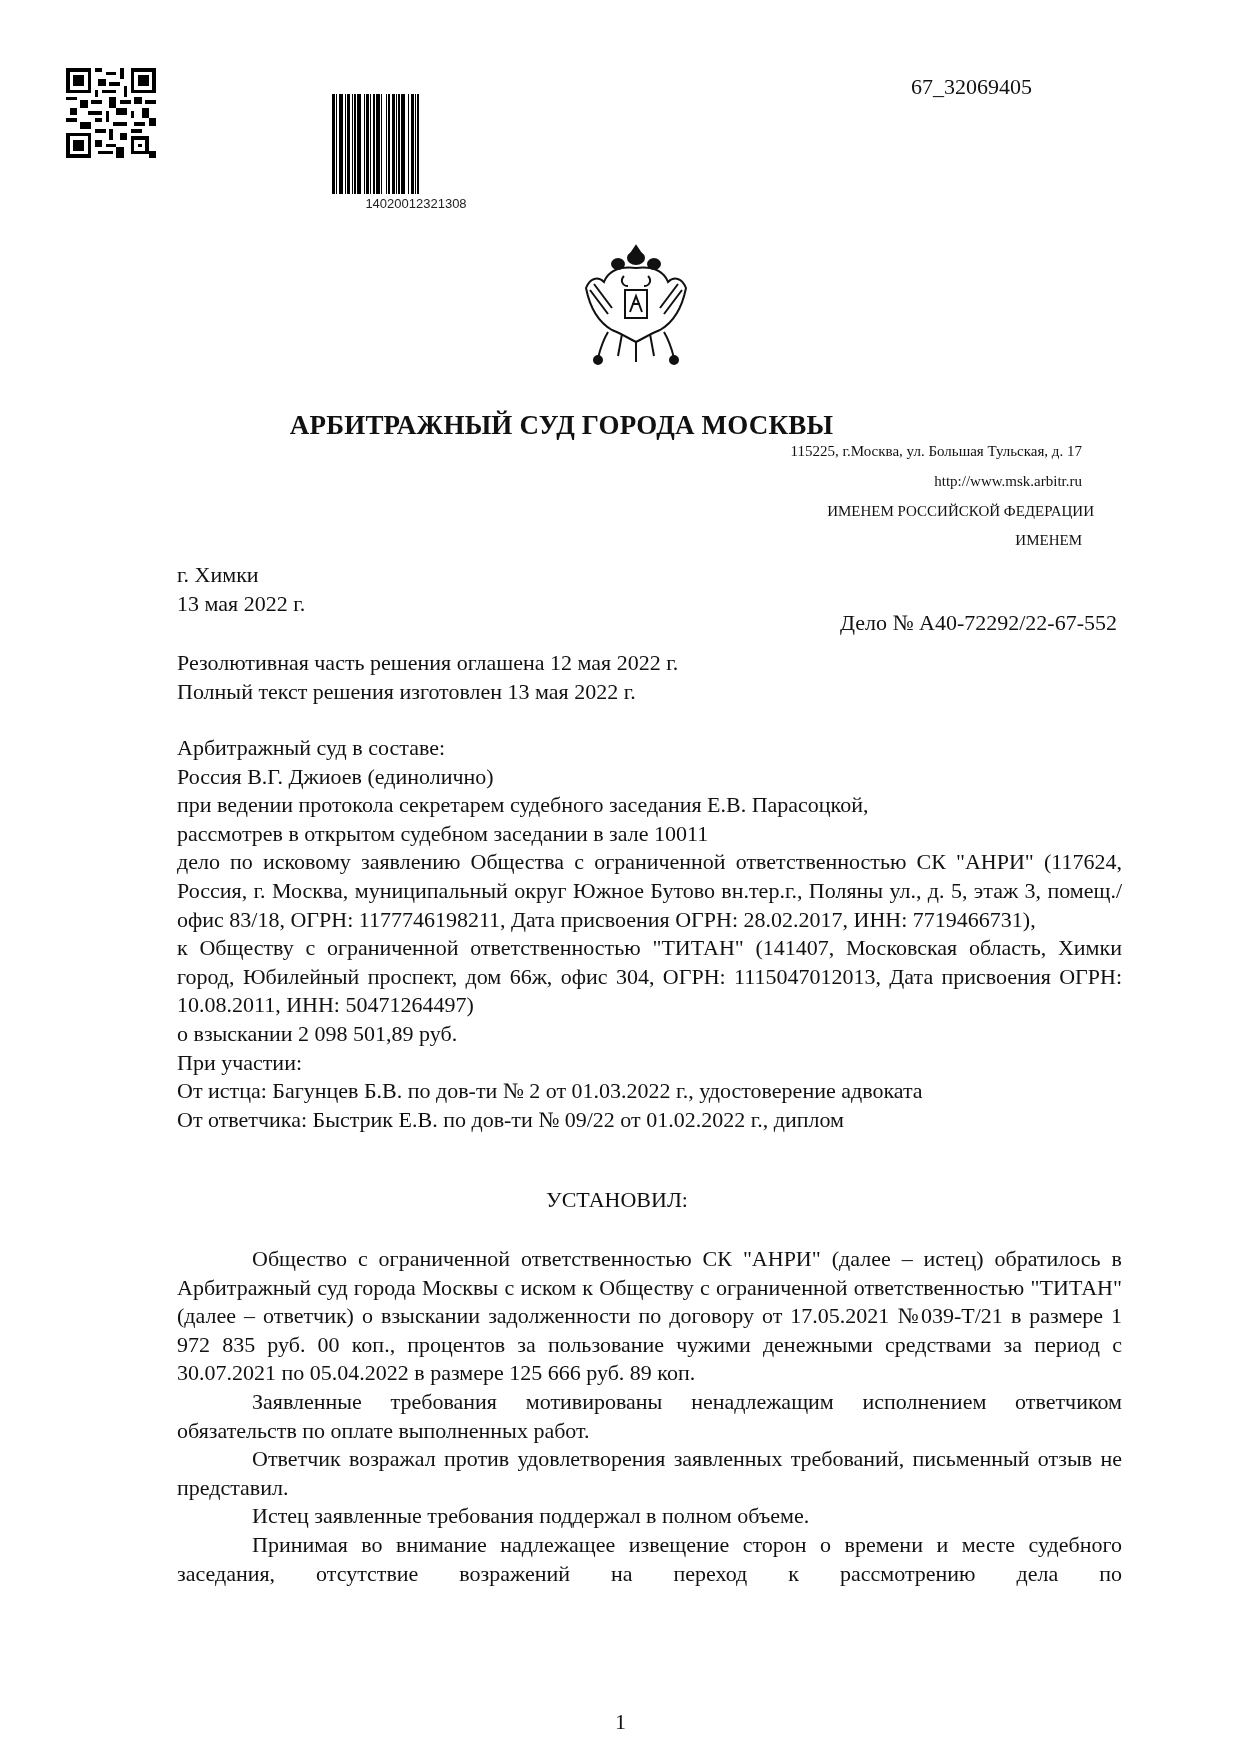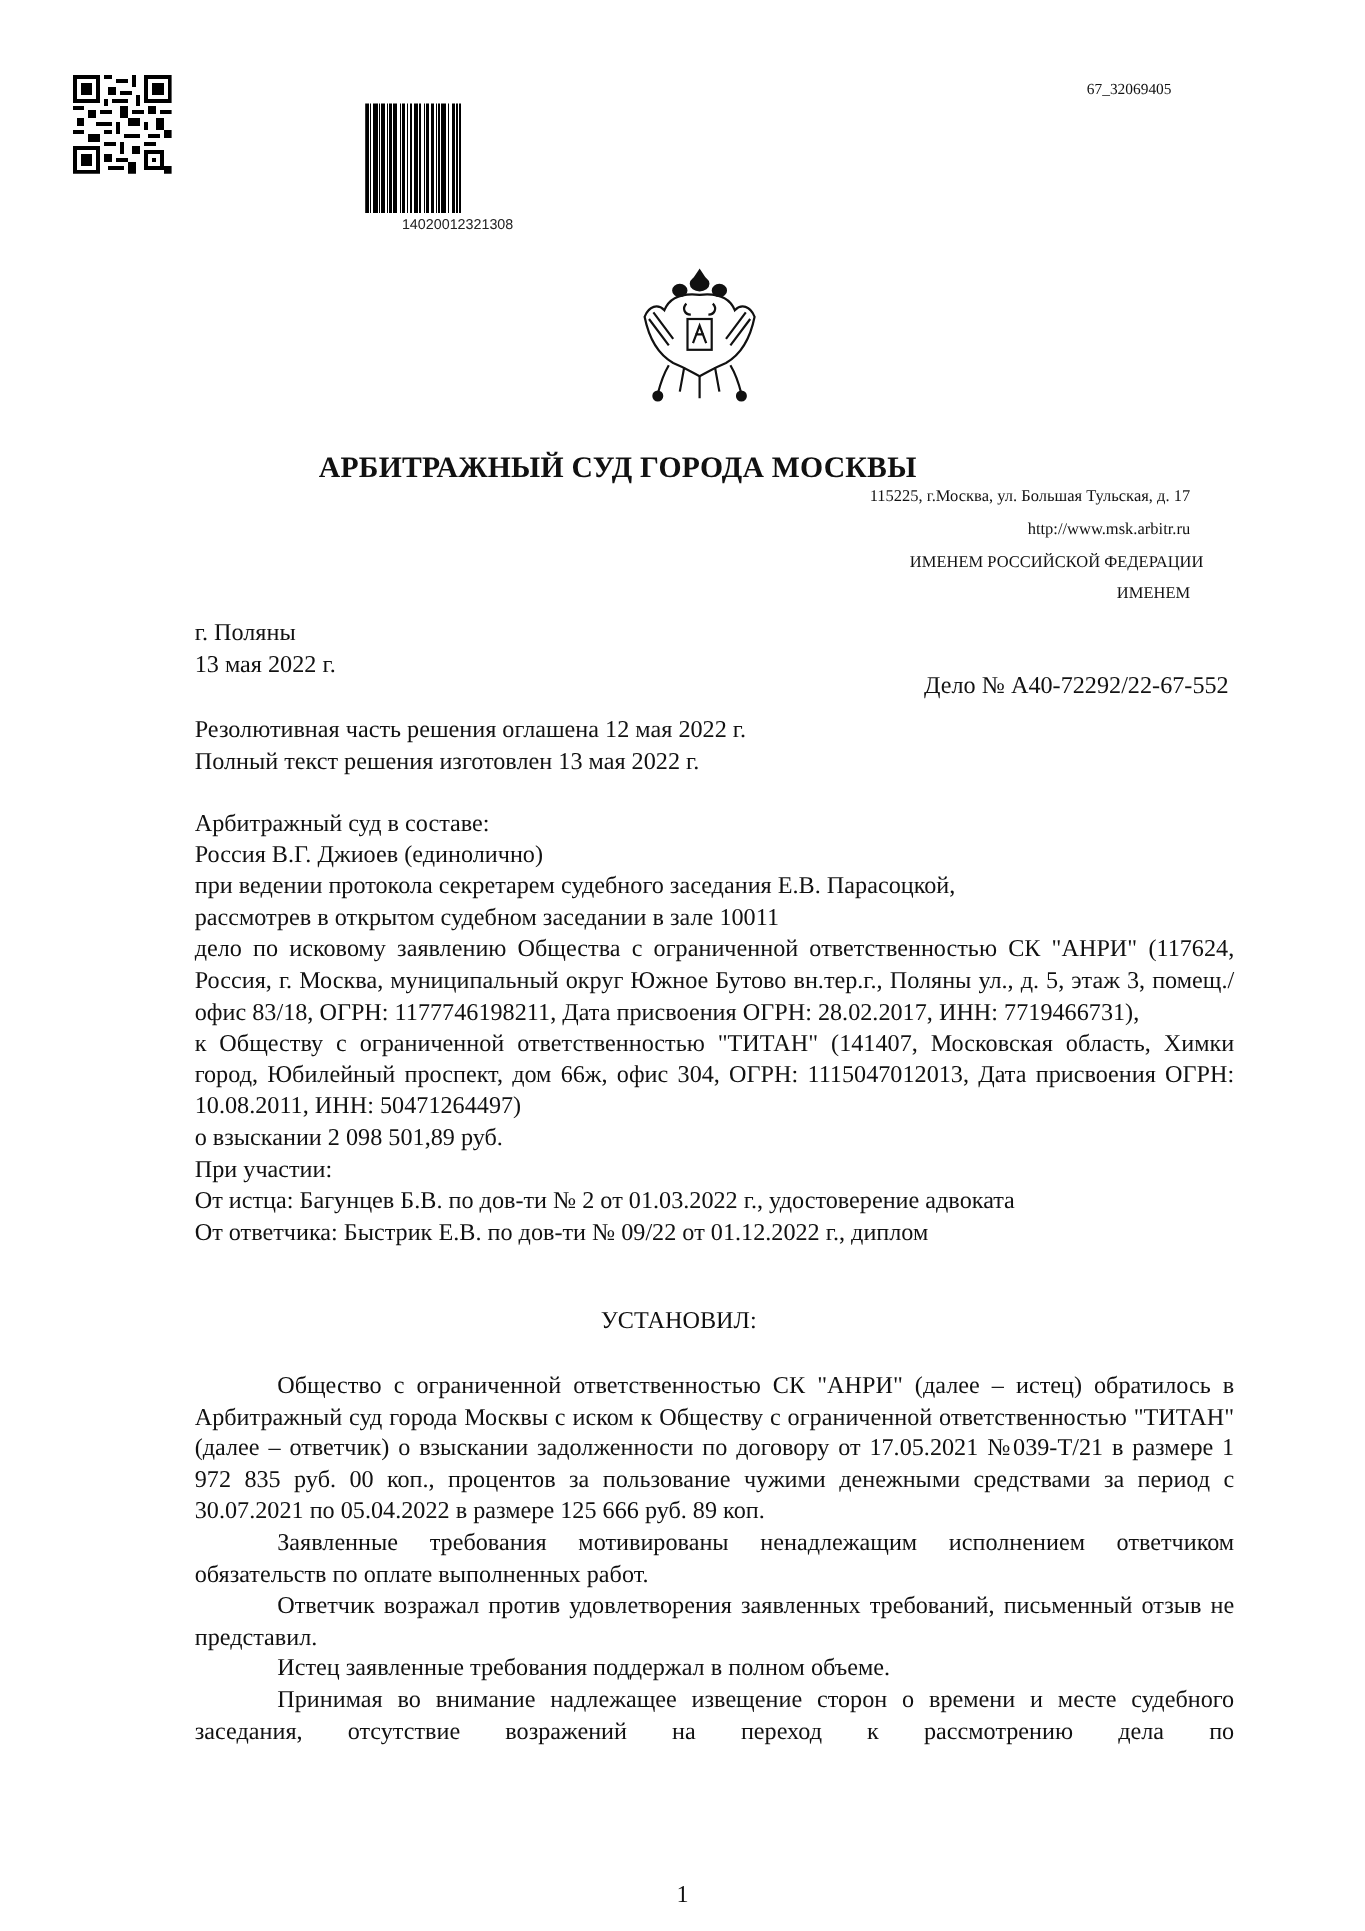--- a/index.html
+++ b/index.html
@@ -8,21 +8,21 @@
     font-family: "Liberation Serif", "DejaVu Serif", serif;
     color: #111111;
   }
   .abs { position: absolute; }
   .qr { left: 66px; top: 68px; width: 90px; height: 90px; }
   .barcode { left: 332px; top: 94px; width: 168px; height: 100px; }
   .barcode-num {
     left: 332px; top: 196px; width: 168px; text-align: center;
     font-family: "Liberation Sans", "DejaVu Sans", sans-serif; font-size: 13px; color: #222;
   }
-  .docid { left: 988px; top: 74px; font-size: 14px; }
+  .docid { left: 911px; top: 74px; font-size: 22px; }
   .emblem { left: 578px; top: 238px; width: 116px; height: 130px; }
 
   .court-title {
     left: 0; width: 1123px; top: 410px; text-align: center;
     font-weight: bold; font-size: 27px; letter-spacing: 0.2px;
   }
   .center-line { left: 0; width: 1082px; text-align: right; font-size: 15px; }
   .l-addr { top: 443px; }
   .l-url { top: 473px; }
   .l-name { top: 503px; padding-left: 12px; }
@@ -146,40 +146,40 @@
     <circle cx="96" cy="122" r="4" fill="#111"></circle>
   </g>
 </svg>
 
 <div class="abs court-title">АРБИТРАЖНЫЙ СУД ГОРОДА МОСКВЫ</div>
 <div class="abs center-line l-addr">115225, г.Москва, ул. Большая Тульская, д. 17</div>
 <div class="abs center-line l-url">http://www.msk.arbitr.ru</div>
 <div class="abs center-line l-name">ИМЕНЕМ РОССИЙСКОЙ ФЕДЕРАЦИИ</div>
 <div class="abs center-line l-decision">ИМЕНЕМ</div>
 
-<div class="abs text city" style="left:177px;">г. Поляны</div>
+<div class="abs text city" style="left:177px;">г. Химки</div>
 <div class="abs text date" style="left:177px;">13 мая 2022 г.</div>
 <div class="abs text case-no">Дело № А40-72292/22-67-552</div>
 
 <div class="abs para block" style="top:649px;">
   <p>Резолютивная часть решения оглашена 12 мая 2022 г.</p>
   <p>Полный текст решения изготовлен 13 мая 2022 г.</p>
 </div>
 
 <div class="abs para block" style="top:734px;">
   <p>Арбитражный суд в составе:</p>
   <p>Россия В.Г. Джиоев (единолично)</p>
   <p>при ведении протокола секретарем судебного заседания Е.В. Парасоцкой,</p>
   <p>рассмотрев в открытом судебном заседании в зале 10011</p>
   <p>дело по исковому заявлению Общества с ограниченной ответственностью СК "АНРИ" (117624, Россия, г. Москва, муниципальный округ Южное Бутово вн.тер.г., Поляны ул., д. 5, этаж 3, помещ./офис 83/18, ОГРН: 1177746198211, Дата присвоения ОГРН: 28.02.2017, ИНН: 7719466731),</p>
   <p>к Обществу с ограниченной ответственностью "ТИТАН" (141407, Московская область, Химки город, Юбилейный проспект, дом 66ж, офис 304, ОГРН: 1115047012013, Дата присвоения ОГРН: 10.08.2011, ИНН: 50471264497)</p>
   <p>о взыскании 2 098 501,89 руб.</p>
   <p>При участии:</p>
   <p>От истца: Багунцев Б.В. по дов-ти № 2 от 01.03.2022 г., удостоверение адвоката</p>
-  <p>От ответчика: Быстрик Е.В. по дов-ти № 09/22 от 01.12.2022 г., диплом</p>
+  <p>От ответчика: Быстрик Е.В. по дов-ти № 09/22 от 01.02.2022 г., диплом</p>
 </div>
 
 <div class="abs established">УСТАНОВИЛ:</div>
 
 <div class="abs para block" style="top:1245px;">
   <p class="indent">Общество с ограниченной ответственностью СК "АНРИ" (далее – истец) обратилось в Арбитражный суд города Москвы с иском к Обществу с ограниченной ответственностью "ТИТАН" (далее – ответчик) о взыскании задолженности по договору от 17.05.2021 №039-Т/21 в размере 1 972 835 руб. 00 коп., процентов за пользование чужими денежными средствами за период с 30.07.2021 по 05.04.2022 в размере 125 666 руб. 89 коп.</p>
   <p class="indent">Заявленные требования мотивированы ненадлежащим исполнением ответчиком обязательств по оплате выполненных работ.</p>
   <p class="indent">Ответчик возражал против удовлетворения заявленных требований, письменный отзыв не представил.</p>
   <p class="indent">Истец заявленные требования поддержал в полном объеме.</p>
   <p class="indent" style="text-align-last: justify;">Принимая во внимание надлежащее извещение сторон о времени и месте судебного заседания, отсутствие возражений на переход к рассмотрению дела по</p>

